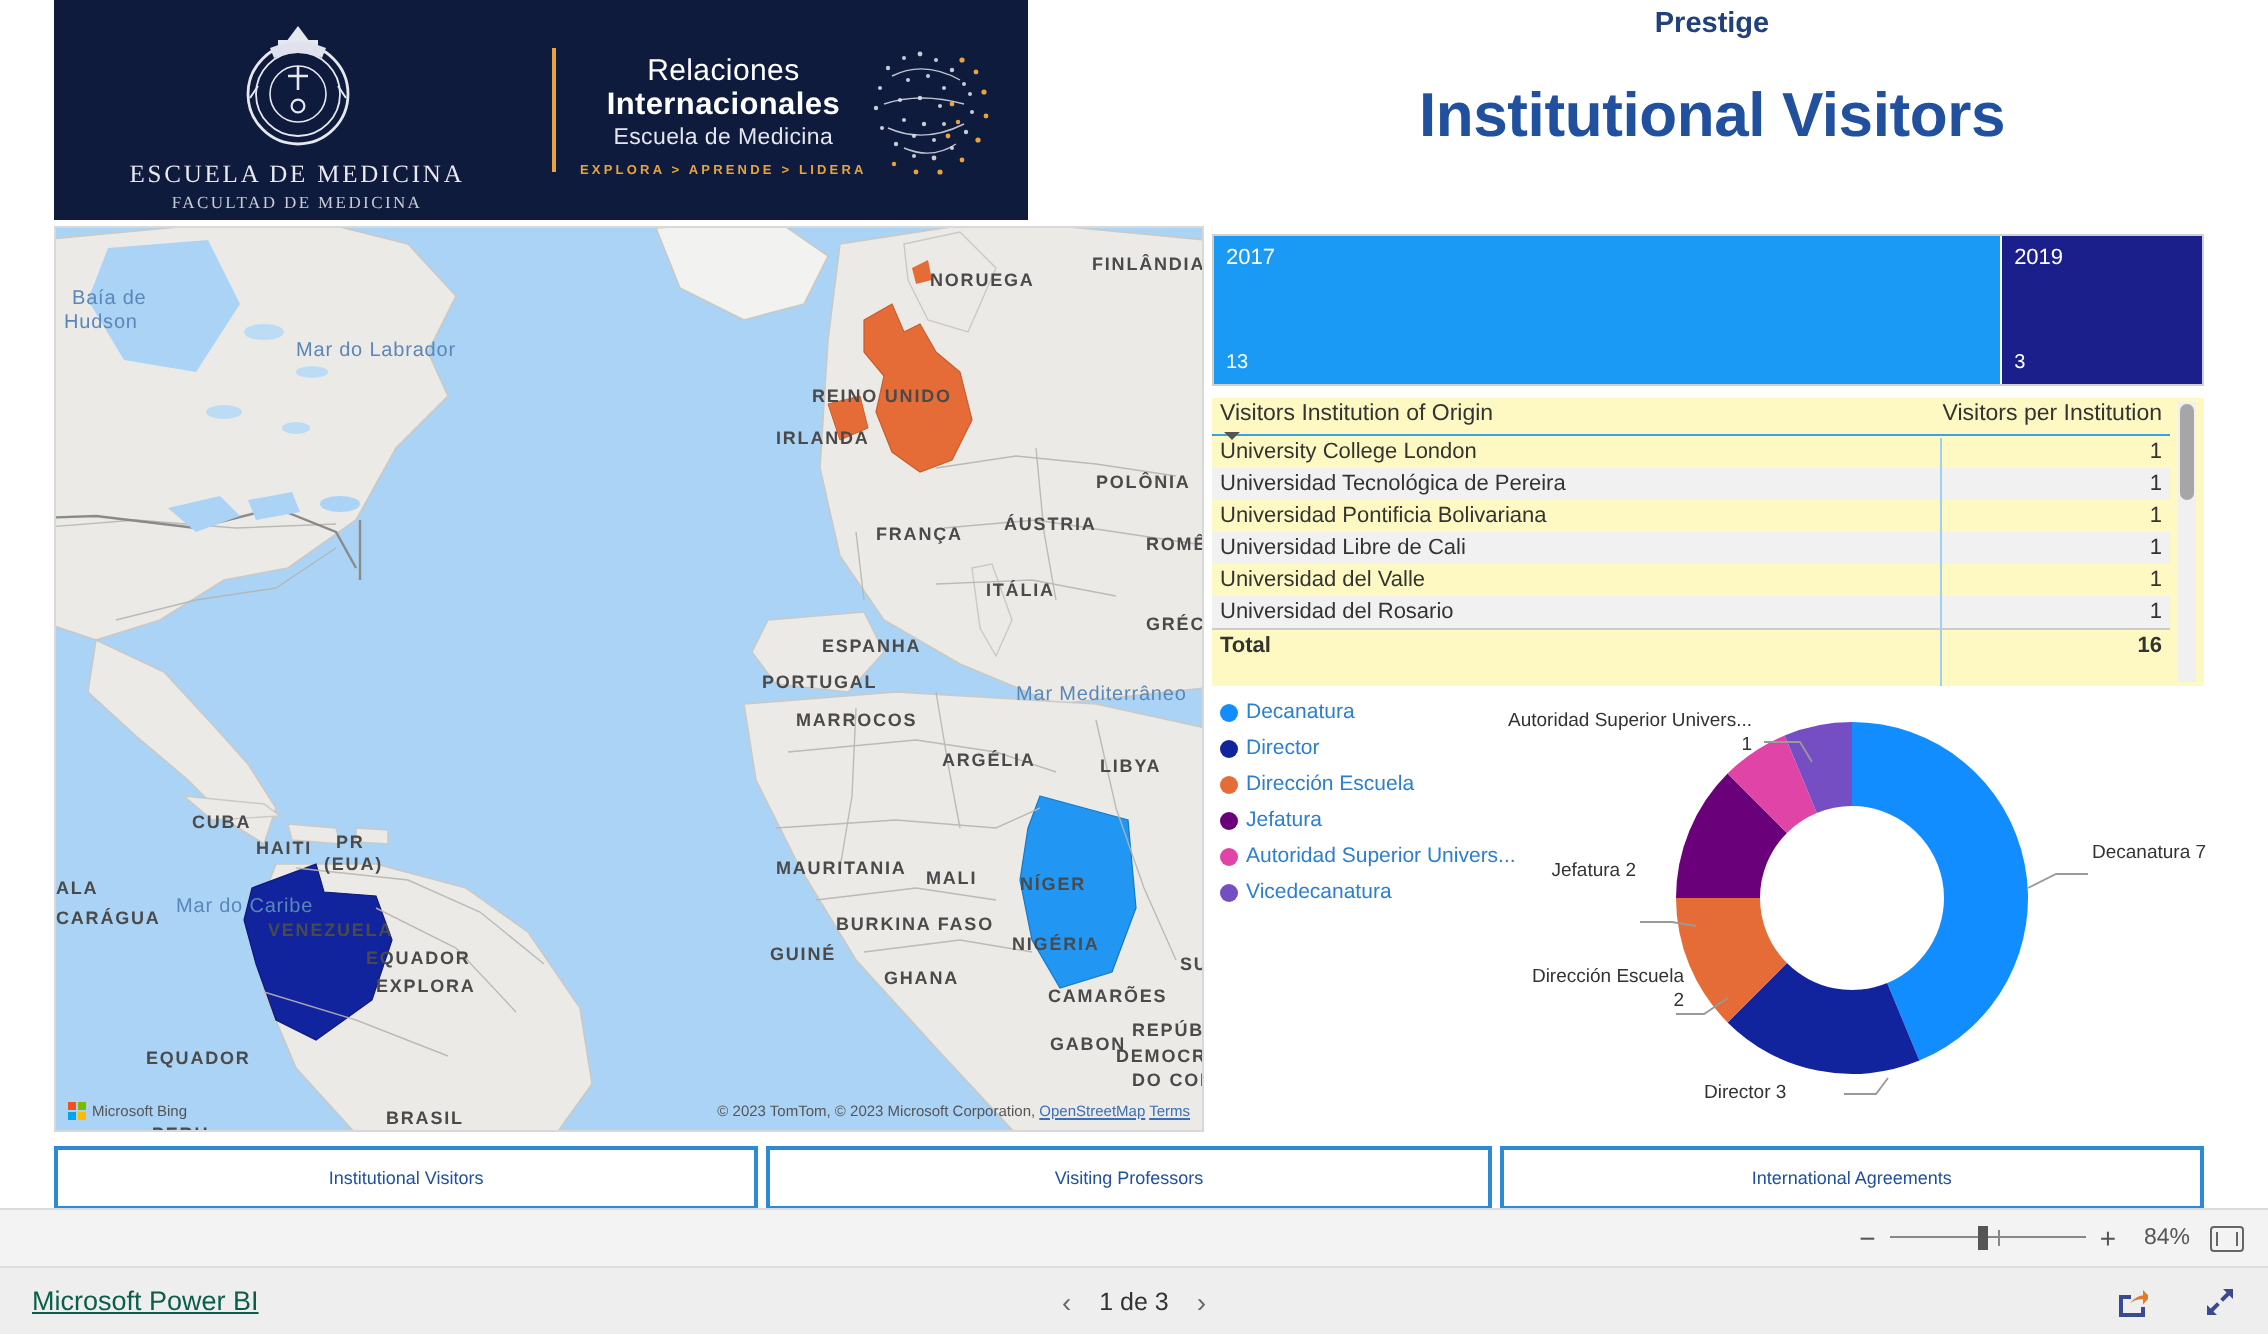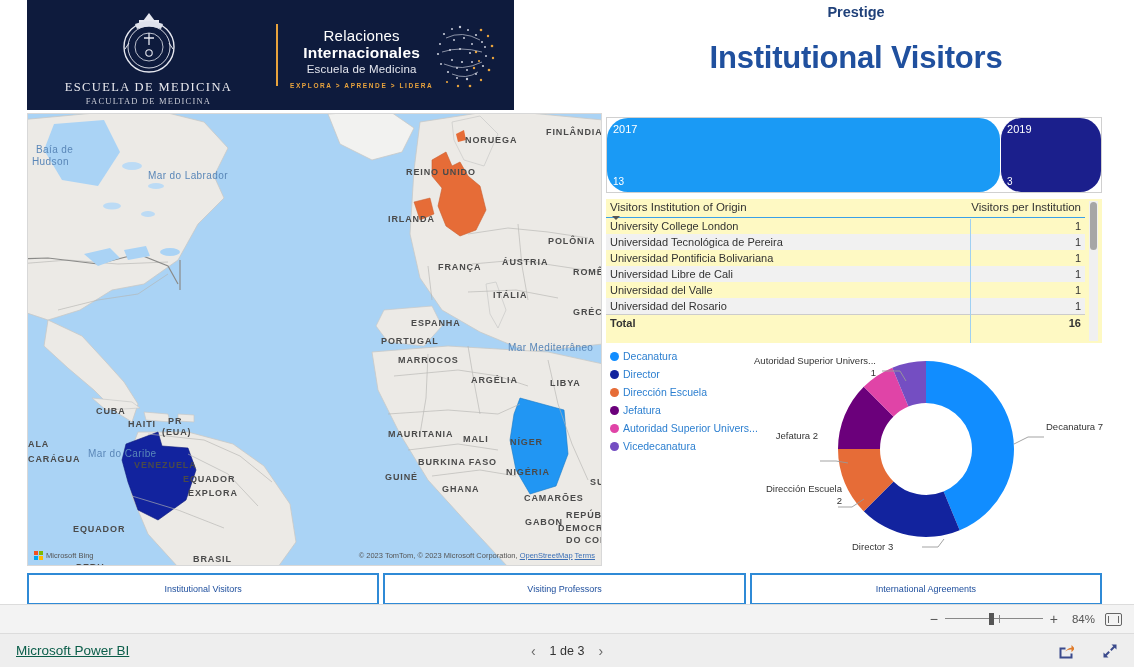--- a/index.html
+++ b/index.html
@@ -75,21 +75,21 @@
   .map-attr {
     position:absolute; right:6px; bottom:5px; font-size:7.5px; color:#555; white-space:nowrap;
   }
   .map-attr a { color:#3b6fb6; text-decoration:underline; }
 
   
   .treemap {
     position:absolute; left:606px; top:117px; width:496px; height:76px;
     border:1px solid #d0d0d0; display:flex; background:#fff;
   }
-  .tm-tile { position:relative; height:100%; padding:5px 6px; color:#fff;border-radius:21px; }
+  .tm-tile { position:relative; height:100%; padding:5px 6px; color:#fff; }
   .tm-cat { font-size:11px; line-height:13px; }
   .tm-val { position:absolute; left:6px; bottom:5px; font-size:10px; }
 
   
   .tbl { position:absolute; left:606px; top:199px; width:496px; height:144px; background:#fef9c3; }
   .tbl-inner { width:479px; }
   .tbl-head {
     display:flex; justify-content:space-between; align-items:flex-start;
     font-size:11.5px; color:#333; padding:2px 4px 4px 4px;
     border-bottom:1px solid #3aa0e8; position:relative;
@@ -328,21 +328,21 @@
           <ellipse cx="120" cy="100" rx="7" ry="3"></ellipse>
         </g>
       </svg>
 
       <div id="map-labels">
           <div class="map-lbl sea" style="left: 8px; top: 30px;">Baía de</div>
           <div class="map-lbl sea" style="left: 4px; top: 42px;">Hudson</div>
           <div class="map-lbl sea" style="left: 120px; top: 56px;">Mar do Labrador</div>
           <div class="map-lbl" style="left: 437px; top: 21px;">NORUEGA</div>
           <div class="map-lbl" style="left: 518px; top: 13px;">FINLÂNDIA</div>
-          <div class="map-lbl" style="left: 378px; top: 53px;">REINO UNIDO</div>
+          <div class="map-lbl" style="left: 378px; top: 79px;">REINO UNIDO</div>
           <div class="map-lbl" style="left: 360px; top: 100px;">IRLANDA</div>
           <div class="map-lbl" style="left: 520px; top: 122px;">POLÔNIA</div>
           <div class="map-lbl" style="left: 410px; top: 148px;">FRANÇA</div>
           <div class="map-lbl" style="left: 474px; top: 143px;">ÁUSTRIA</div>
           <div class="map-lbl" style="left: 545px; top: 153px;">ROMÊNIA</div>
           <div class="map-lbl" style="left: 465px; top: 176px;">ITÁLIA</div>
           <div class="map-lbl" style="left: 383px; top: 204px;">ESPANHA</div>
           <div class="map-lbl" style="left: 353px; top: 222px;">PORTUGAL</div>
           <div class="map-lbl" style="left: 545px; top: 193px;">GRÉCIA</div>
           <div class="map-lbl" style="left: 370px; top: 241px;">MARROCOS</div>

